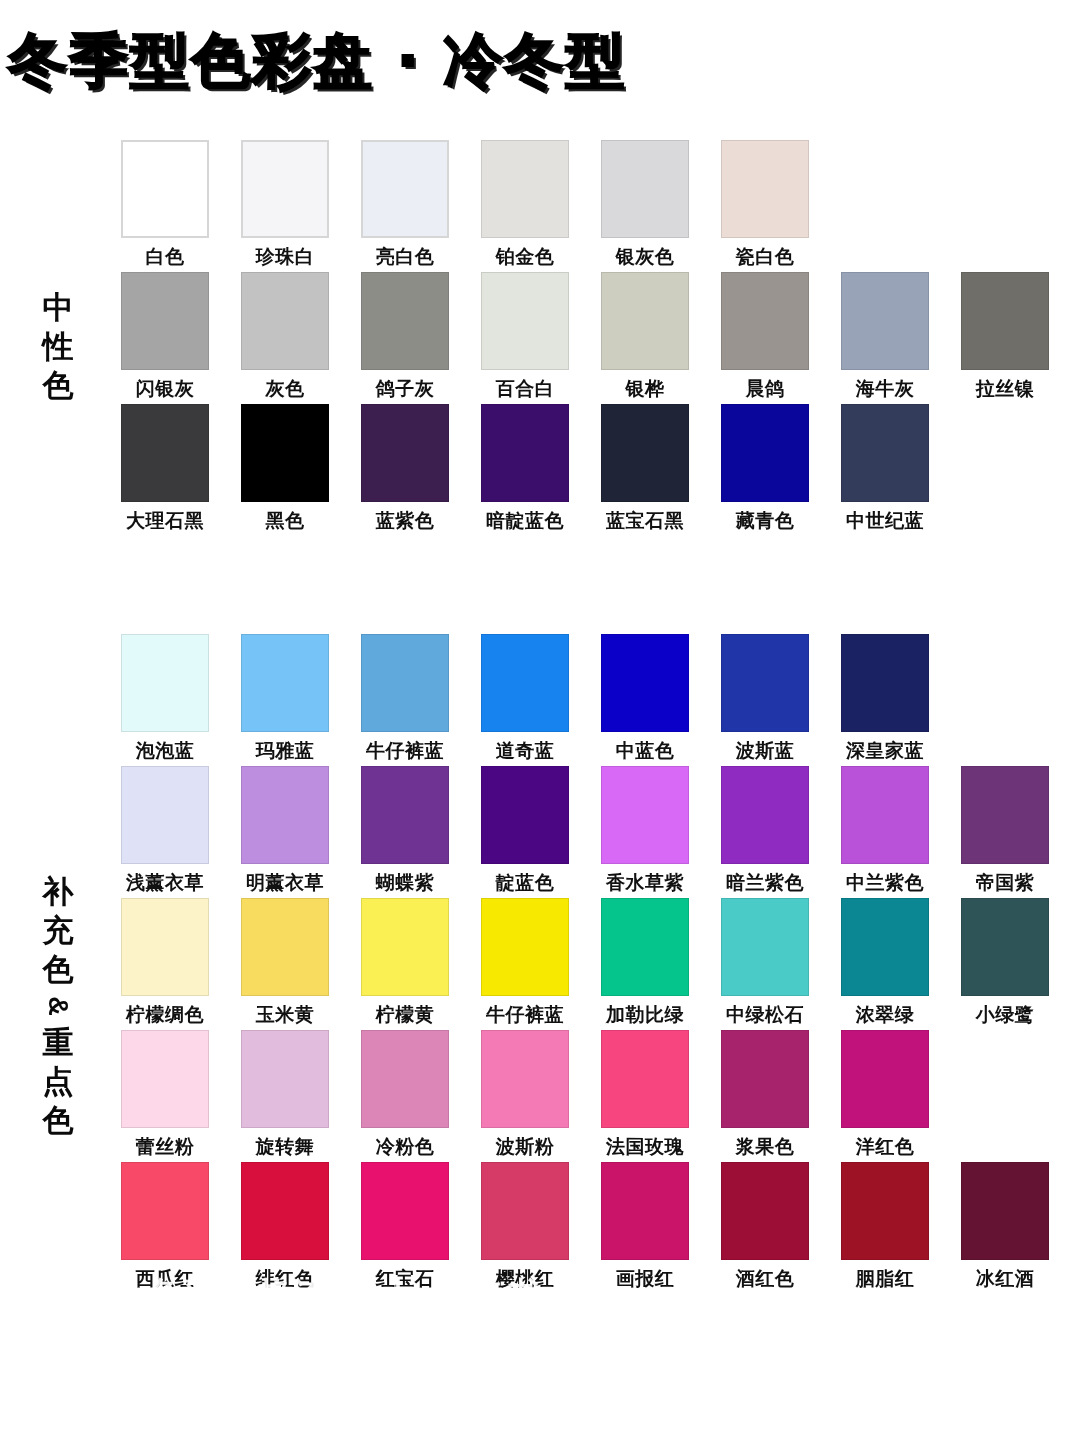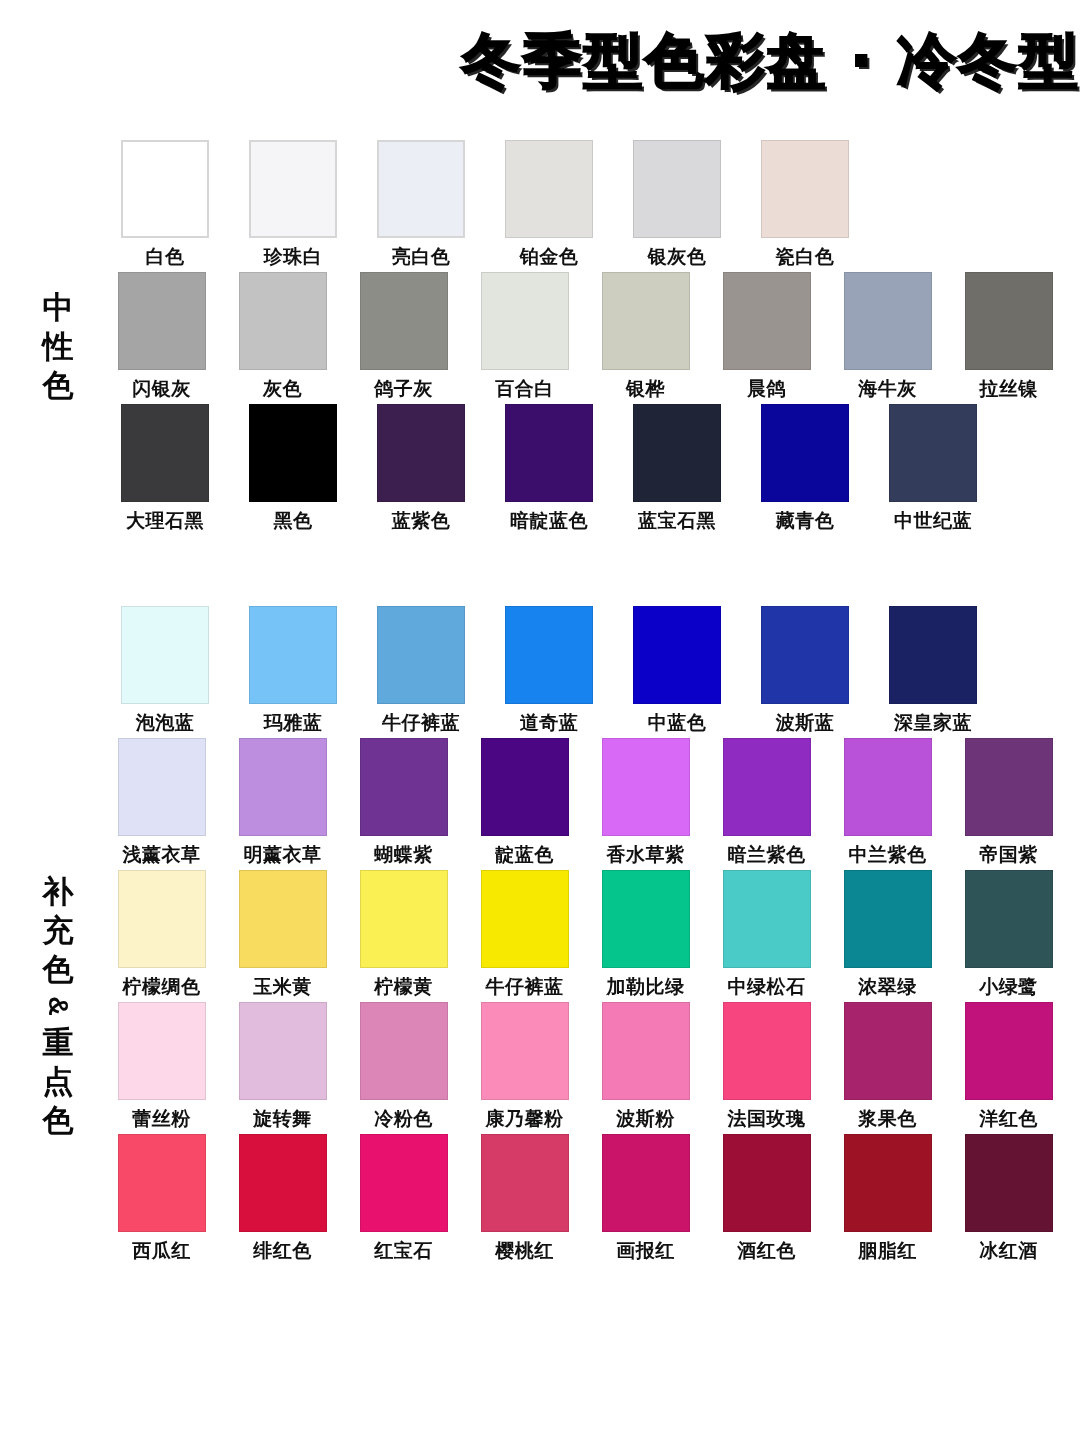--- a/index.html
+++ b/index.html
@@ -14,21 +14,21 @@
     position: relative;
     width: 1080px;
     height: 1441px;
     background: #ffffff;
   }
 
   
   .title-wrap {
     position: absolute;
     top: 22px; left: 8px; right: 0;
-    text-align: right;
+    text-align: left;
   }
   .title {
     display: inline-block;
     font-family: "DejaVu Sans", "Liberation Sans", sans-serif;
     font-size: 59px;
     font-weight: 700;
     letter-spacing: 2px;
     color: #000000;
     -webkit-text-stroke: 2px #000;
     text-shadow: 3px 3px 0 rgba(0,0,0,0.85);
@@ -54,21 +54,21 @@
 
   
   .grid {
     position: absolute;
     left: 106px;
     width: 958px;
   }
   .row {
     display: flex;
     justify-content: flex-start;
-    gap: 8px;
+    gap: 0px;
     margin-bottom: 3px;
   }
   .cell {
     width: 118px;
     margin-right: 2px;
     display: flex;
     flex-direction: column;
     align-items: center;
   }
   .cell:last-child { margin-right: 0; }
@@ -85,21 +85,21 @@
     font-size: 19px;
     font-weight: 700;
     color: #111111;
     letter-spacing: 0.5px;
     white-space: nowrap;
     line-height: 1;
     height: 22px;
   }
 
   #grid-neutral { top: 140px; }
-  #grid-accent  { top: 606px; }
+  #grid-accent  { top: 634px; }
 
   
   .watermark {
     position: absolute;
     left: 0; right: 0;
     top: 1272px;
     text-align: left;
     pointer-events: none;
   }
   .wm-text {
@@ -335,24 +335,20 @@
         </div>
         <div class="cell">
           <div class="swatch" style="background: rgb(226, 188, 220);"></div>
           <div class="cname">旋转舞</div>
         </div>
         <div class="cell">
           <div class="swatch" style="background: rgb(220, 134, 184);"></div>
           <div class="cname">冷粉色</div>
         </div>
         <div class="cell">
-          <div class="swatch" style="background: rgb(251, 140, 186);"></div>
-          <div class="cname">康乃馨粉</div>
-        </div>
-        <div class="cell">
           <div class="swatch" style="background: rgb(244, 122, 181);"></div>
           <div class="cname">波斯粉</div>
         </div>
         <div class="cell">
           <div class="swatch" style="background: rgb(247, 69, 127);"></div>
           <div class="cname">法国玫瑰</div>
         </div>
         <div class="cell">
           <div class="swatch" style="background: rgb(167, 36, 109);"></div>
           <div class="cname">浆果色</div>

